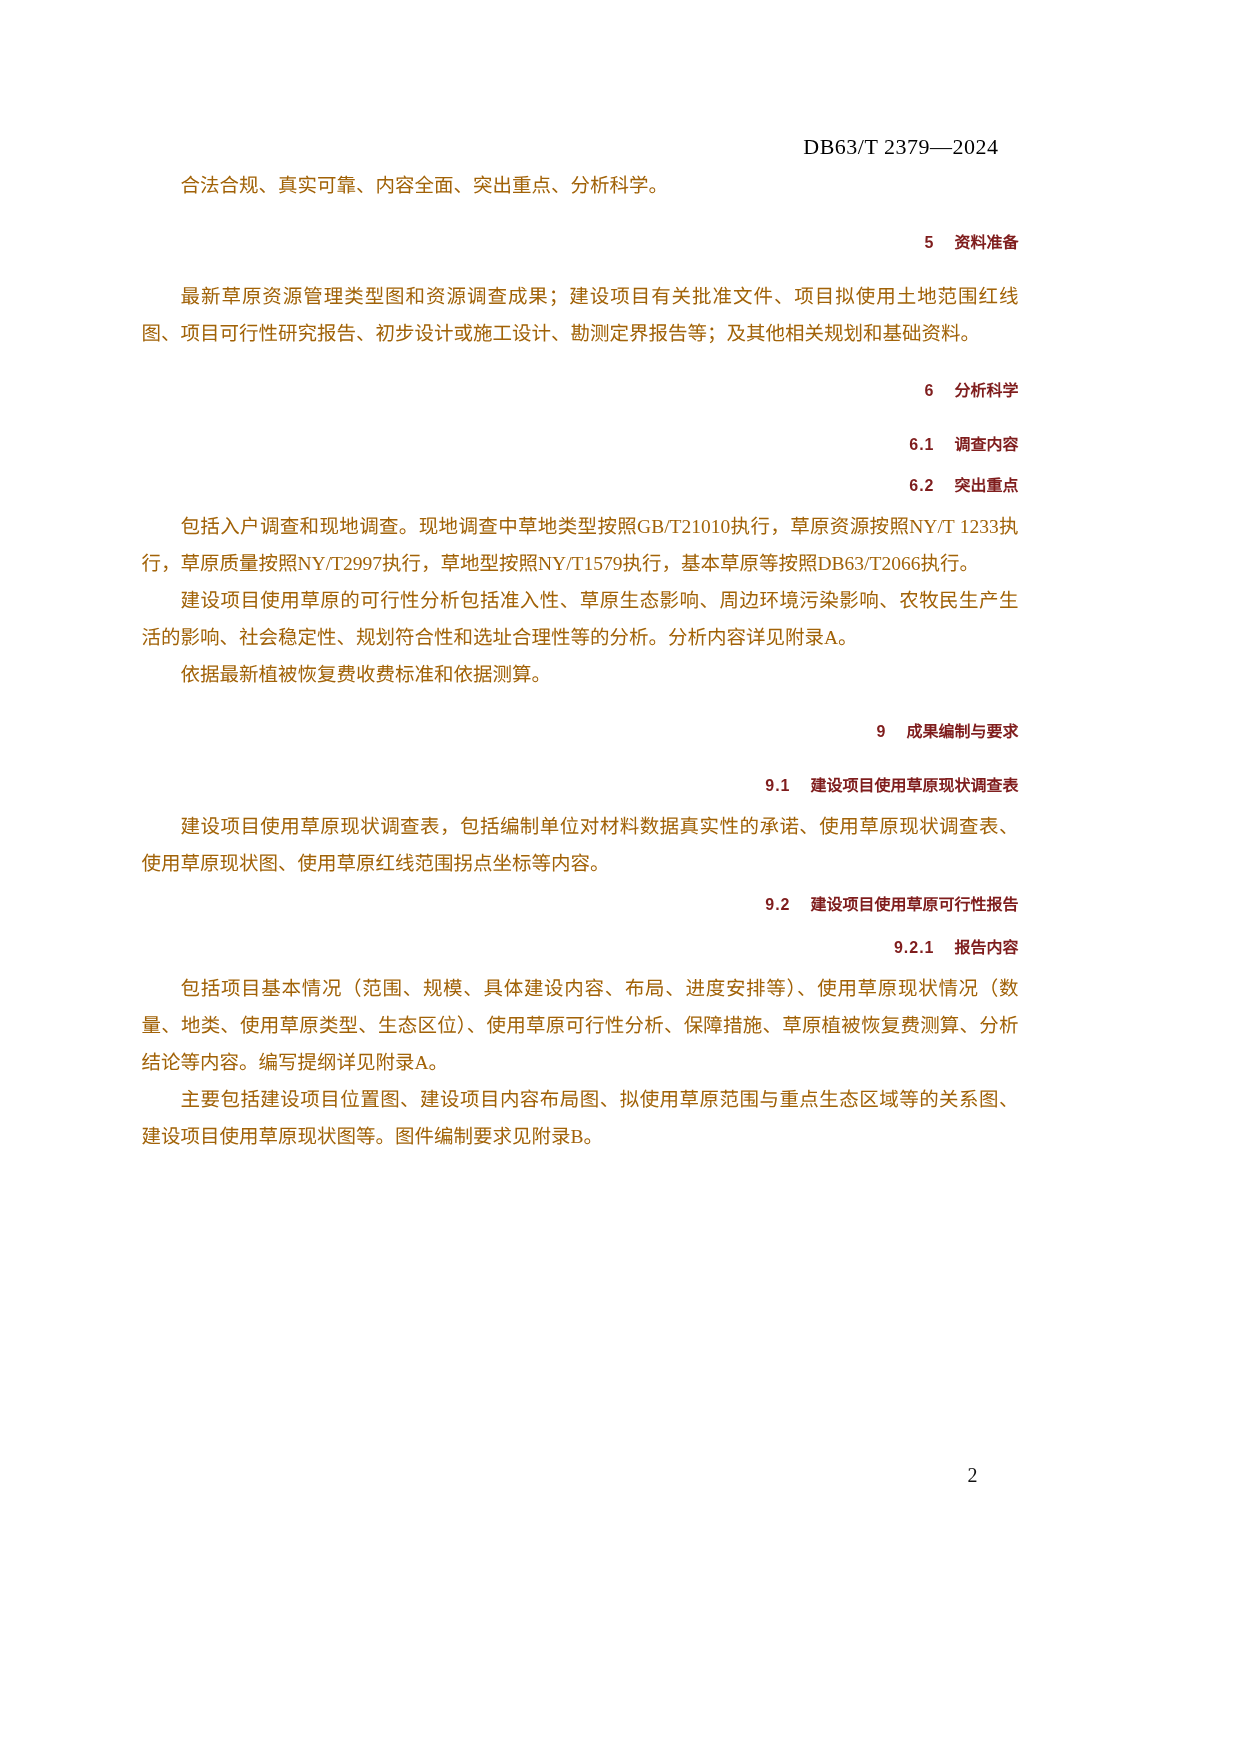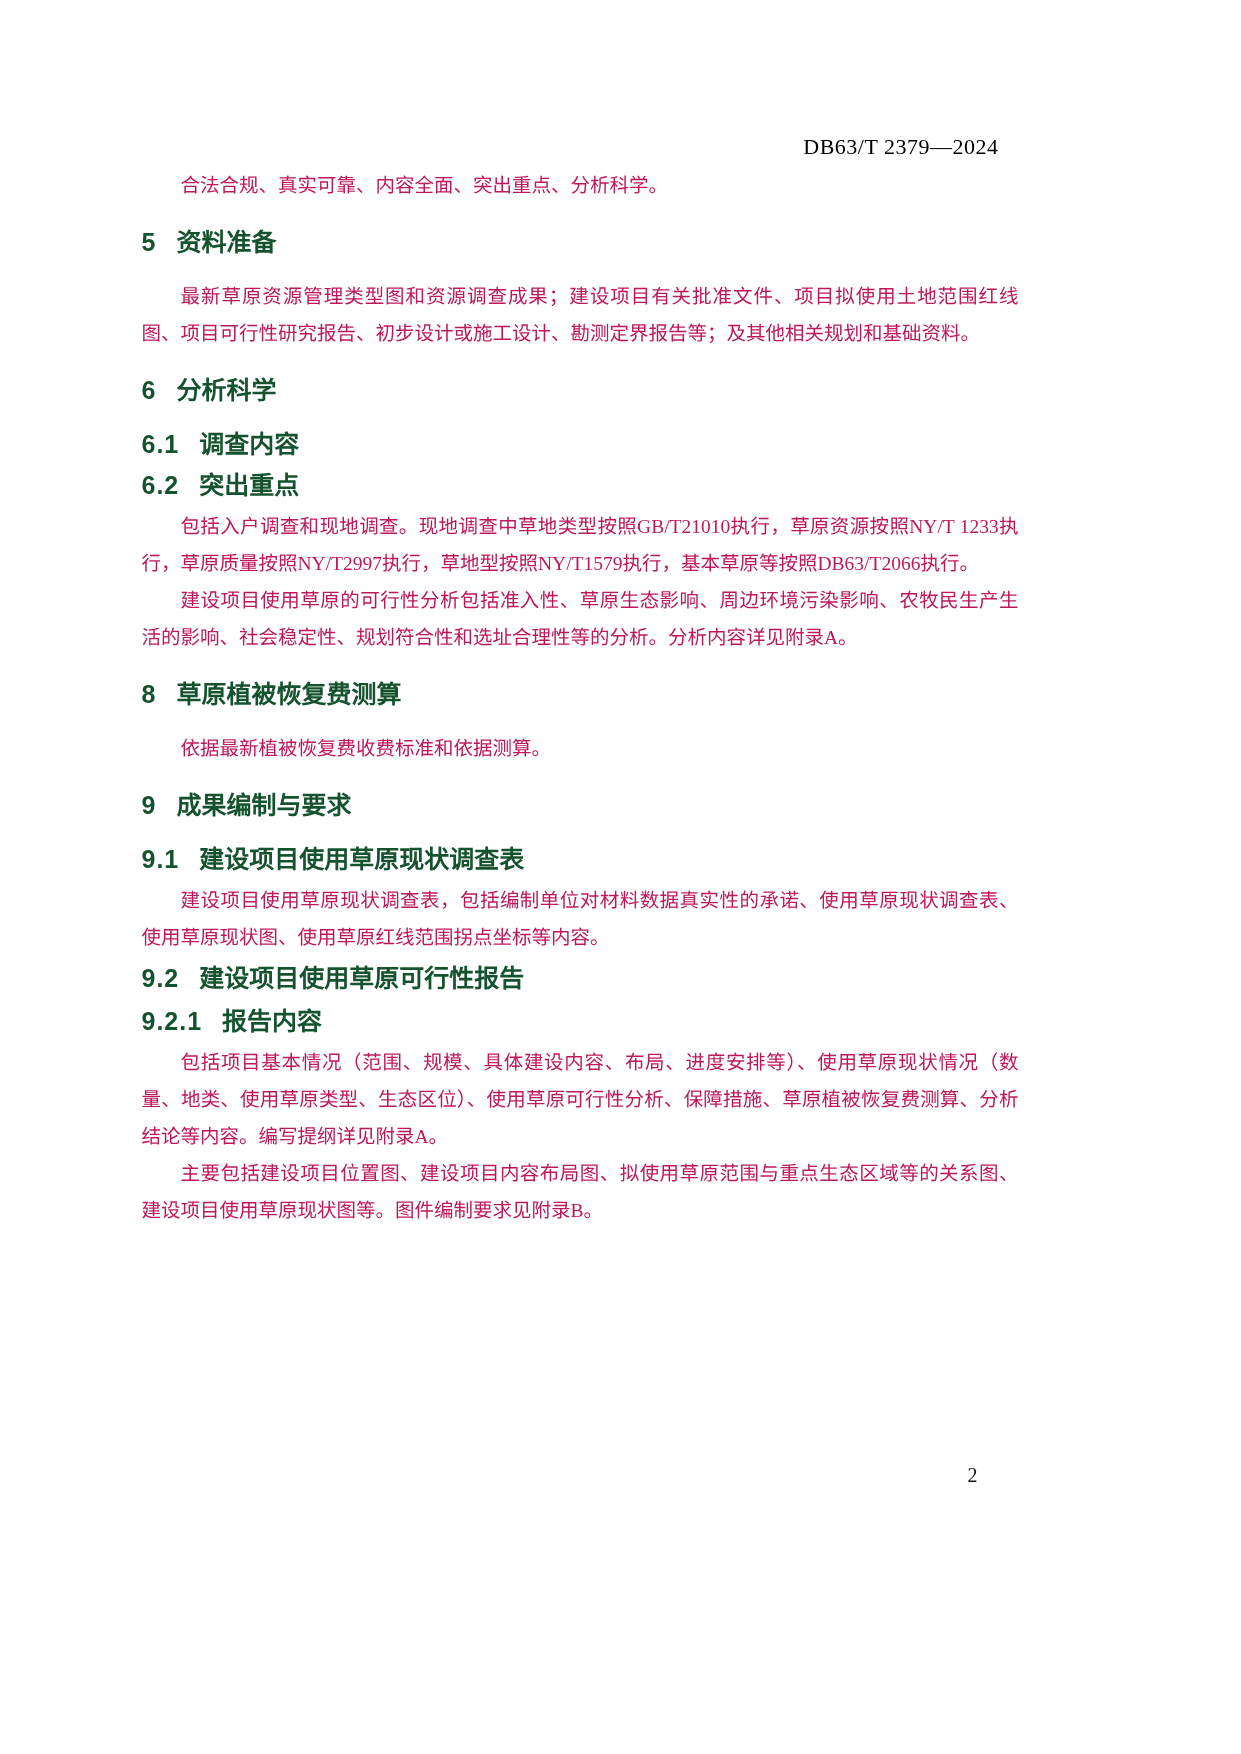--- a/index.html
+++ b/index.html
@@ -34,28 +34,28 @@
     width: 877px;
   }
   .content > div {
     line-height: 37px;
   }
   .para {
     margin: 0;
     font-size: 19.5px;
     text-indent: 2em;
     text-align: justify;
-    color: #be185d;
+    color: #a16207;
   }
   .h1, .h2, .h3 {
     font-family: "Liberation Sans", "DejaVu Sans", sans-serif;
     font-weight: bold;
-    font-size: 25px;
-    color: #14532d;
-    text-align: left;
+    font-size: 16px;
+    color: #7f1d1d;
+    text-align: right;
   }
   .h1 { margin: 20px 0 17px; }
   .h2 { margin: 4px 0 4px; }
   .h3 { margin: 6px 0 4px; }
   .hnum { margin-right: 20px; letter-spacing: 1px; }
   .page-number {
     position: absolute;
     top: 1464px;
     right: 255px;
     font-size: 20px;
@@ -70,21 +70,20 @@
 
   <div class="content">
       <div class="para">合法合规、真实可靠、内容全面、突出重点、分析科学。</div>
       <div class="h1"><span class="hnum">5</span><span class="htitle">资料准备</span></div>
       <div class="para">最新草原资源管理类型图和资源调查成果；建设项目有关批准文件、项目拟使用土地范围红线图、项目可行性研究报告、初步设计或施工设计、勘测定界报告等；及其他相关规划和基础资料。</div>
       <div class="h1"><span class="hnum">6</span><span class="htitle">分析科学</span></div>
       <div class="h2"><span class="hnum">6.1</span><span class="htitle">调查内容</span></div>
       <div class="h2"><span class="hnum">6.2</span><span class="htitle">突出重点</span></div>
       <div class="para">包括入户调查和现地调查。现地调查中草地类型按照GB/T21010执行，草原资源按照NY/T 1233执行，草原质量按照NY/T2997执行，草地型按照NY/T1579执行，基本草原等按照DB63/T2066执行。</div>
       <div class="para">建设项目使用草原的可行性分析包括准入性、草原生态影响、周边环境污染影响、农牧民生产生活的影响、社会稳定性、规划符合性和选址合理性等的分析。分析内容详见附录A。</div>
-      <div class="h1"><span class="hnum">8</span><span class="htitle">草原植被恢复费测算</span></div>
       <div class="para">依据最新植被恢复费收费标准和依据测算。</div>
       <div class="h1"><span class="hnum">9</span><span class="htitle">成果编制与要求</span></div>
       <div class="h2"><span class="hnum">9.1</span><span class="htitle">建设项目使用草原现状调查表</span></div>
       <div class="para">建设项目使用草原现状调查表，包括编制单位对材料数据真实性的承诺、使用草原现状调查表、使用草原现状图、使用草原红线范围拐点坐标等内容。</div>
       <div class="h2"><span class="hnum">9.2</span><span class="htitle">建设项目使用草原可行性报告</span></div>
       <div class="h3"><span class="hnum">9.2.1</span><span class="htitle">报告内容</span></div>
       <div class="para">包括项目基本情况（范围、规模、具体建设内容、布局、进度安排等）、使用草原现状情况（数量、地类、使用草原类型、生态区位）、使用草原可行性分析、保障措施、草原植被恢复费测算、分析结论等内容。编写提纲详见附录A。</div>
       <div class="para">主要包括建设项目位置图、建设项目内容布局图、拟使用草原范围与重点生态区域等的关系图、建设项目使用草原现状图等。图件编制要求见附录B。</div>
     </div>
 

